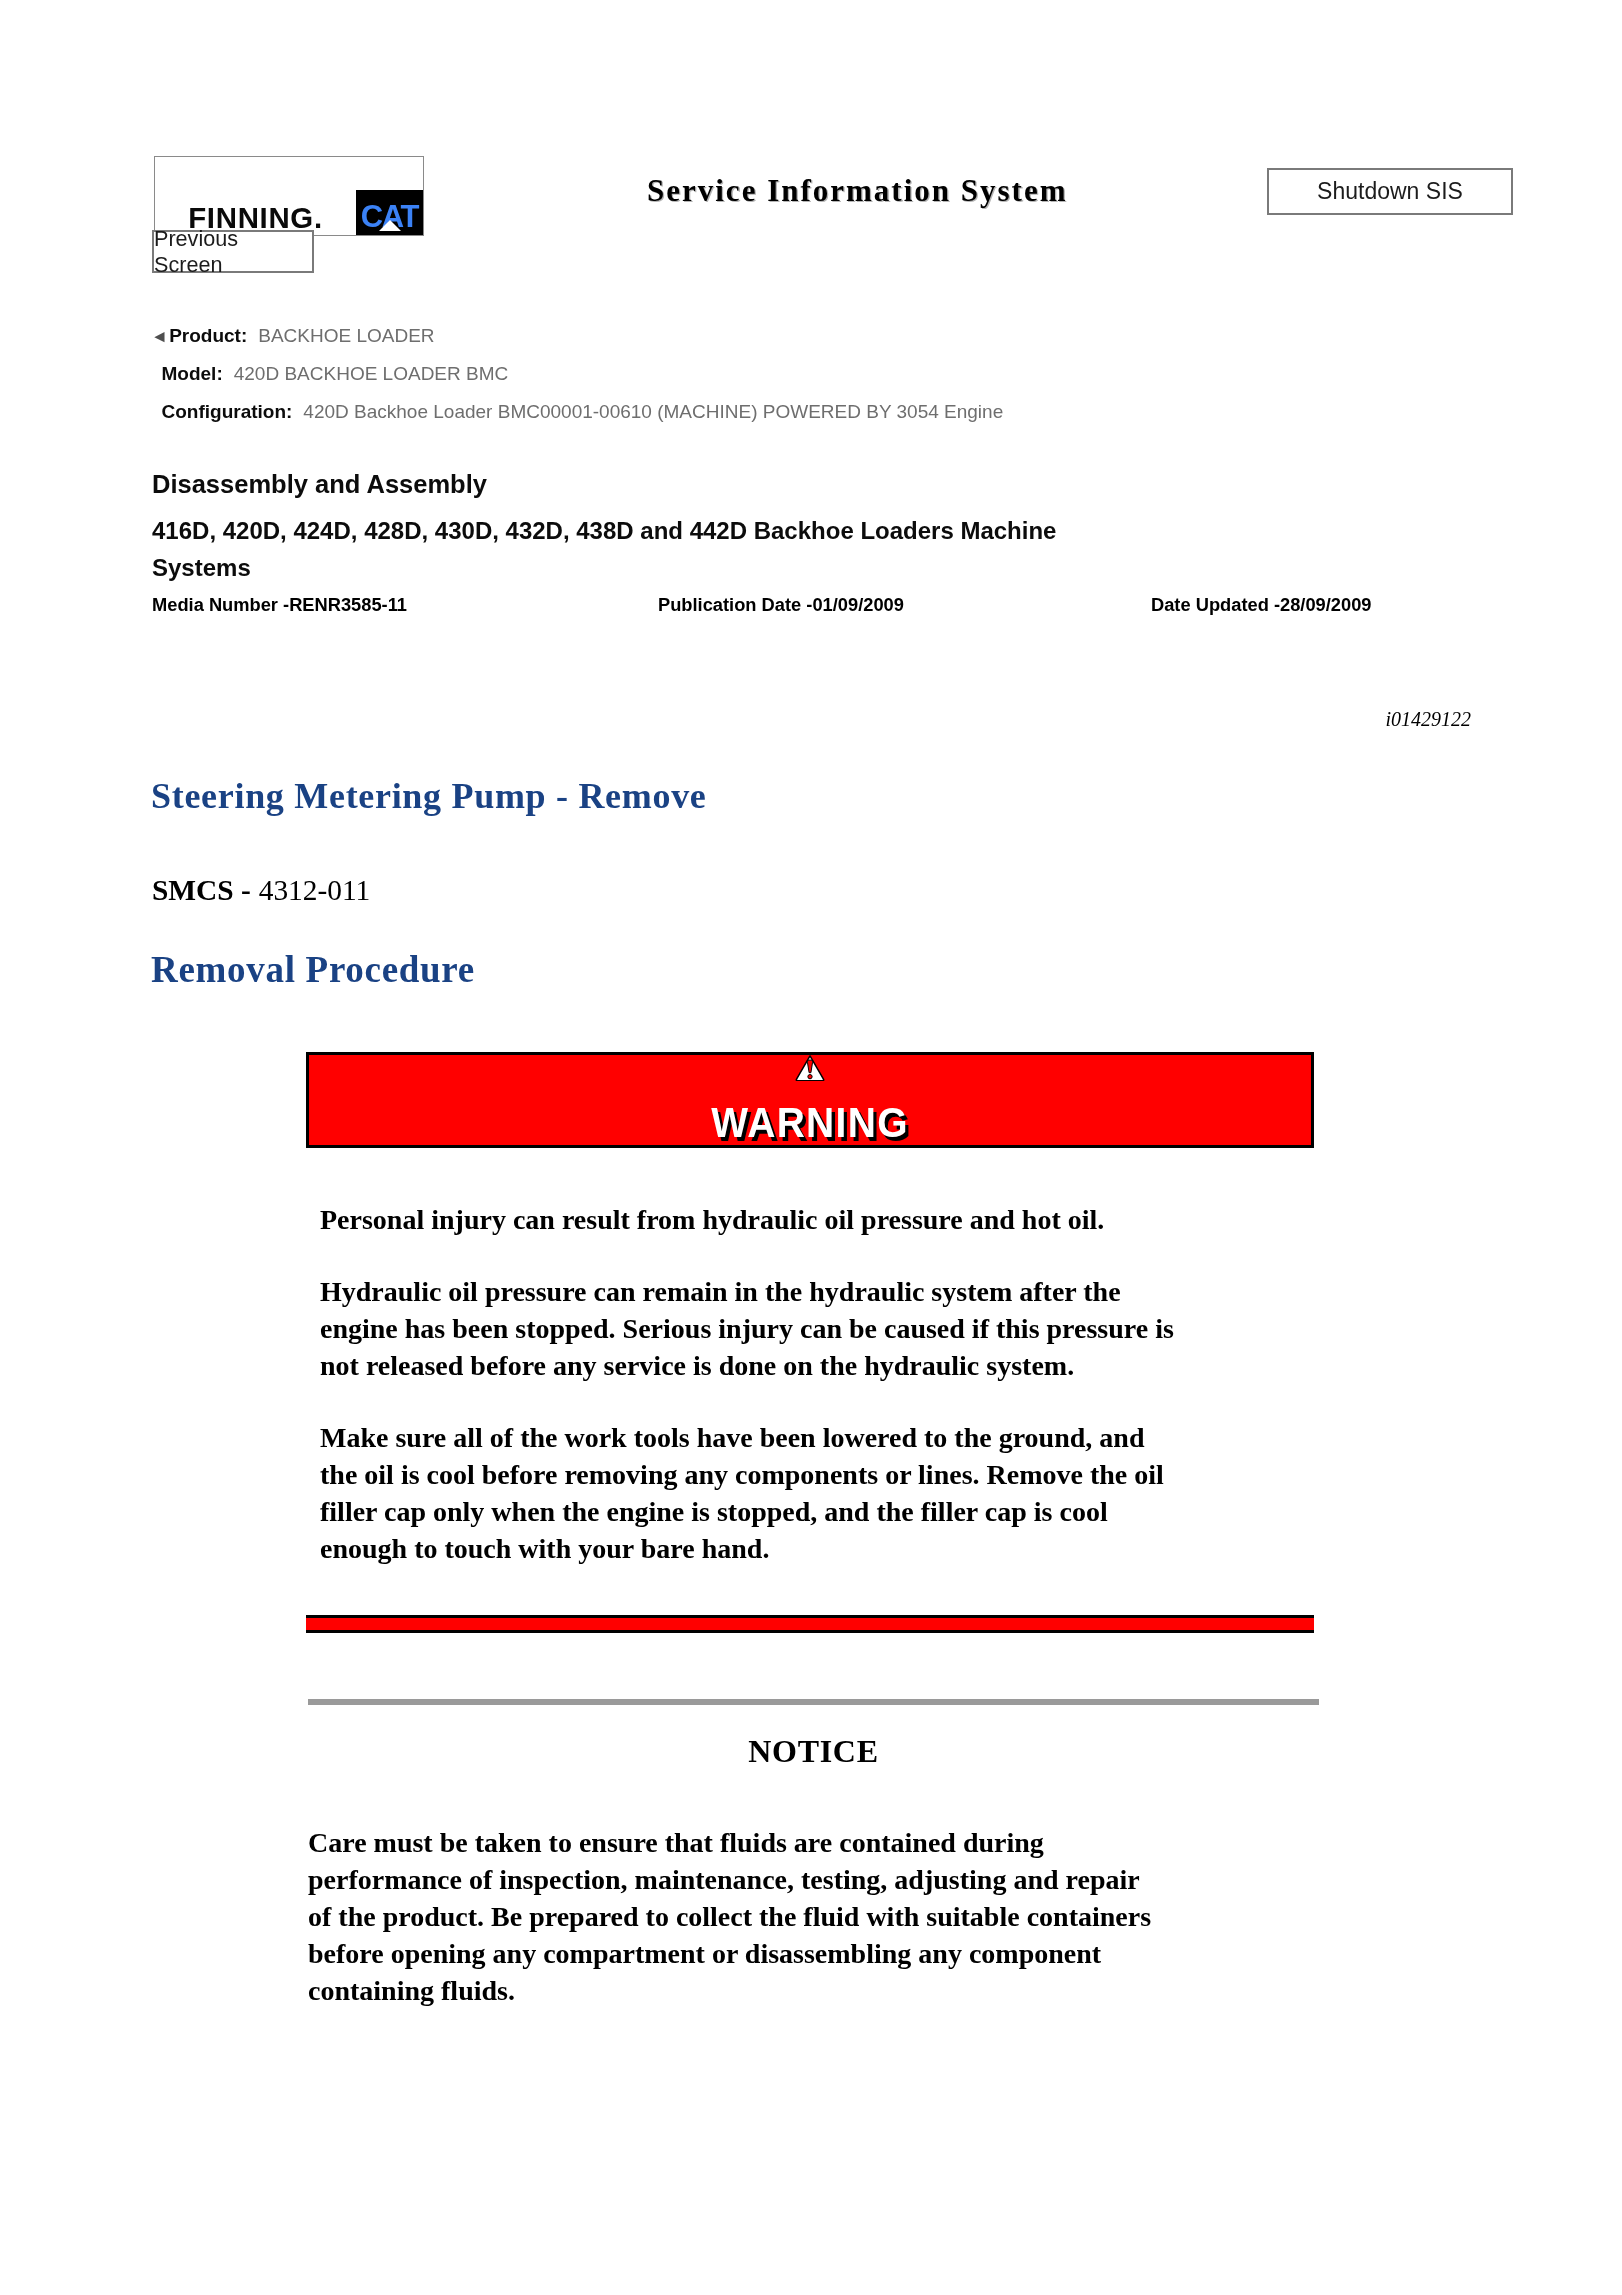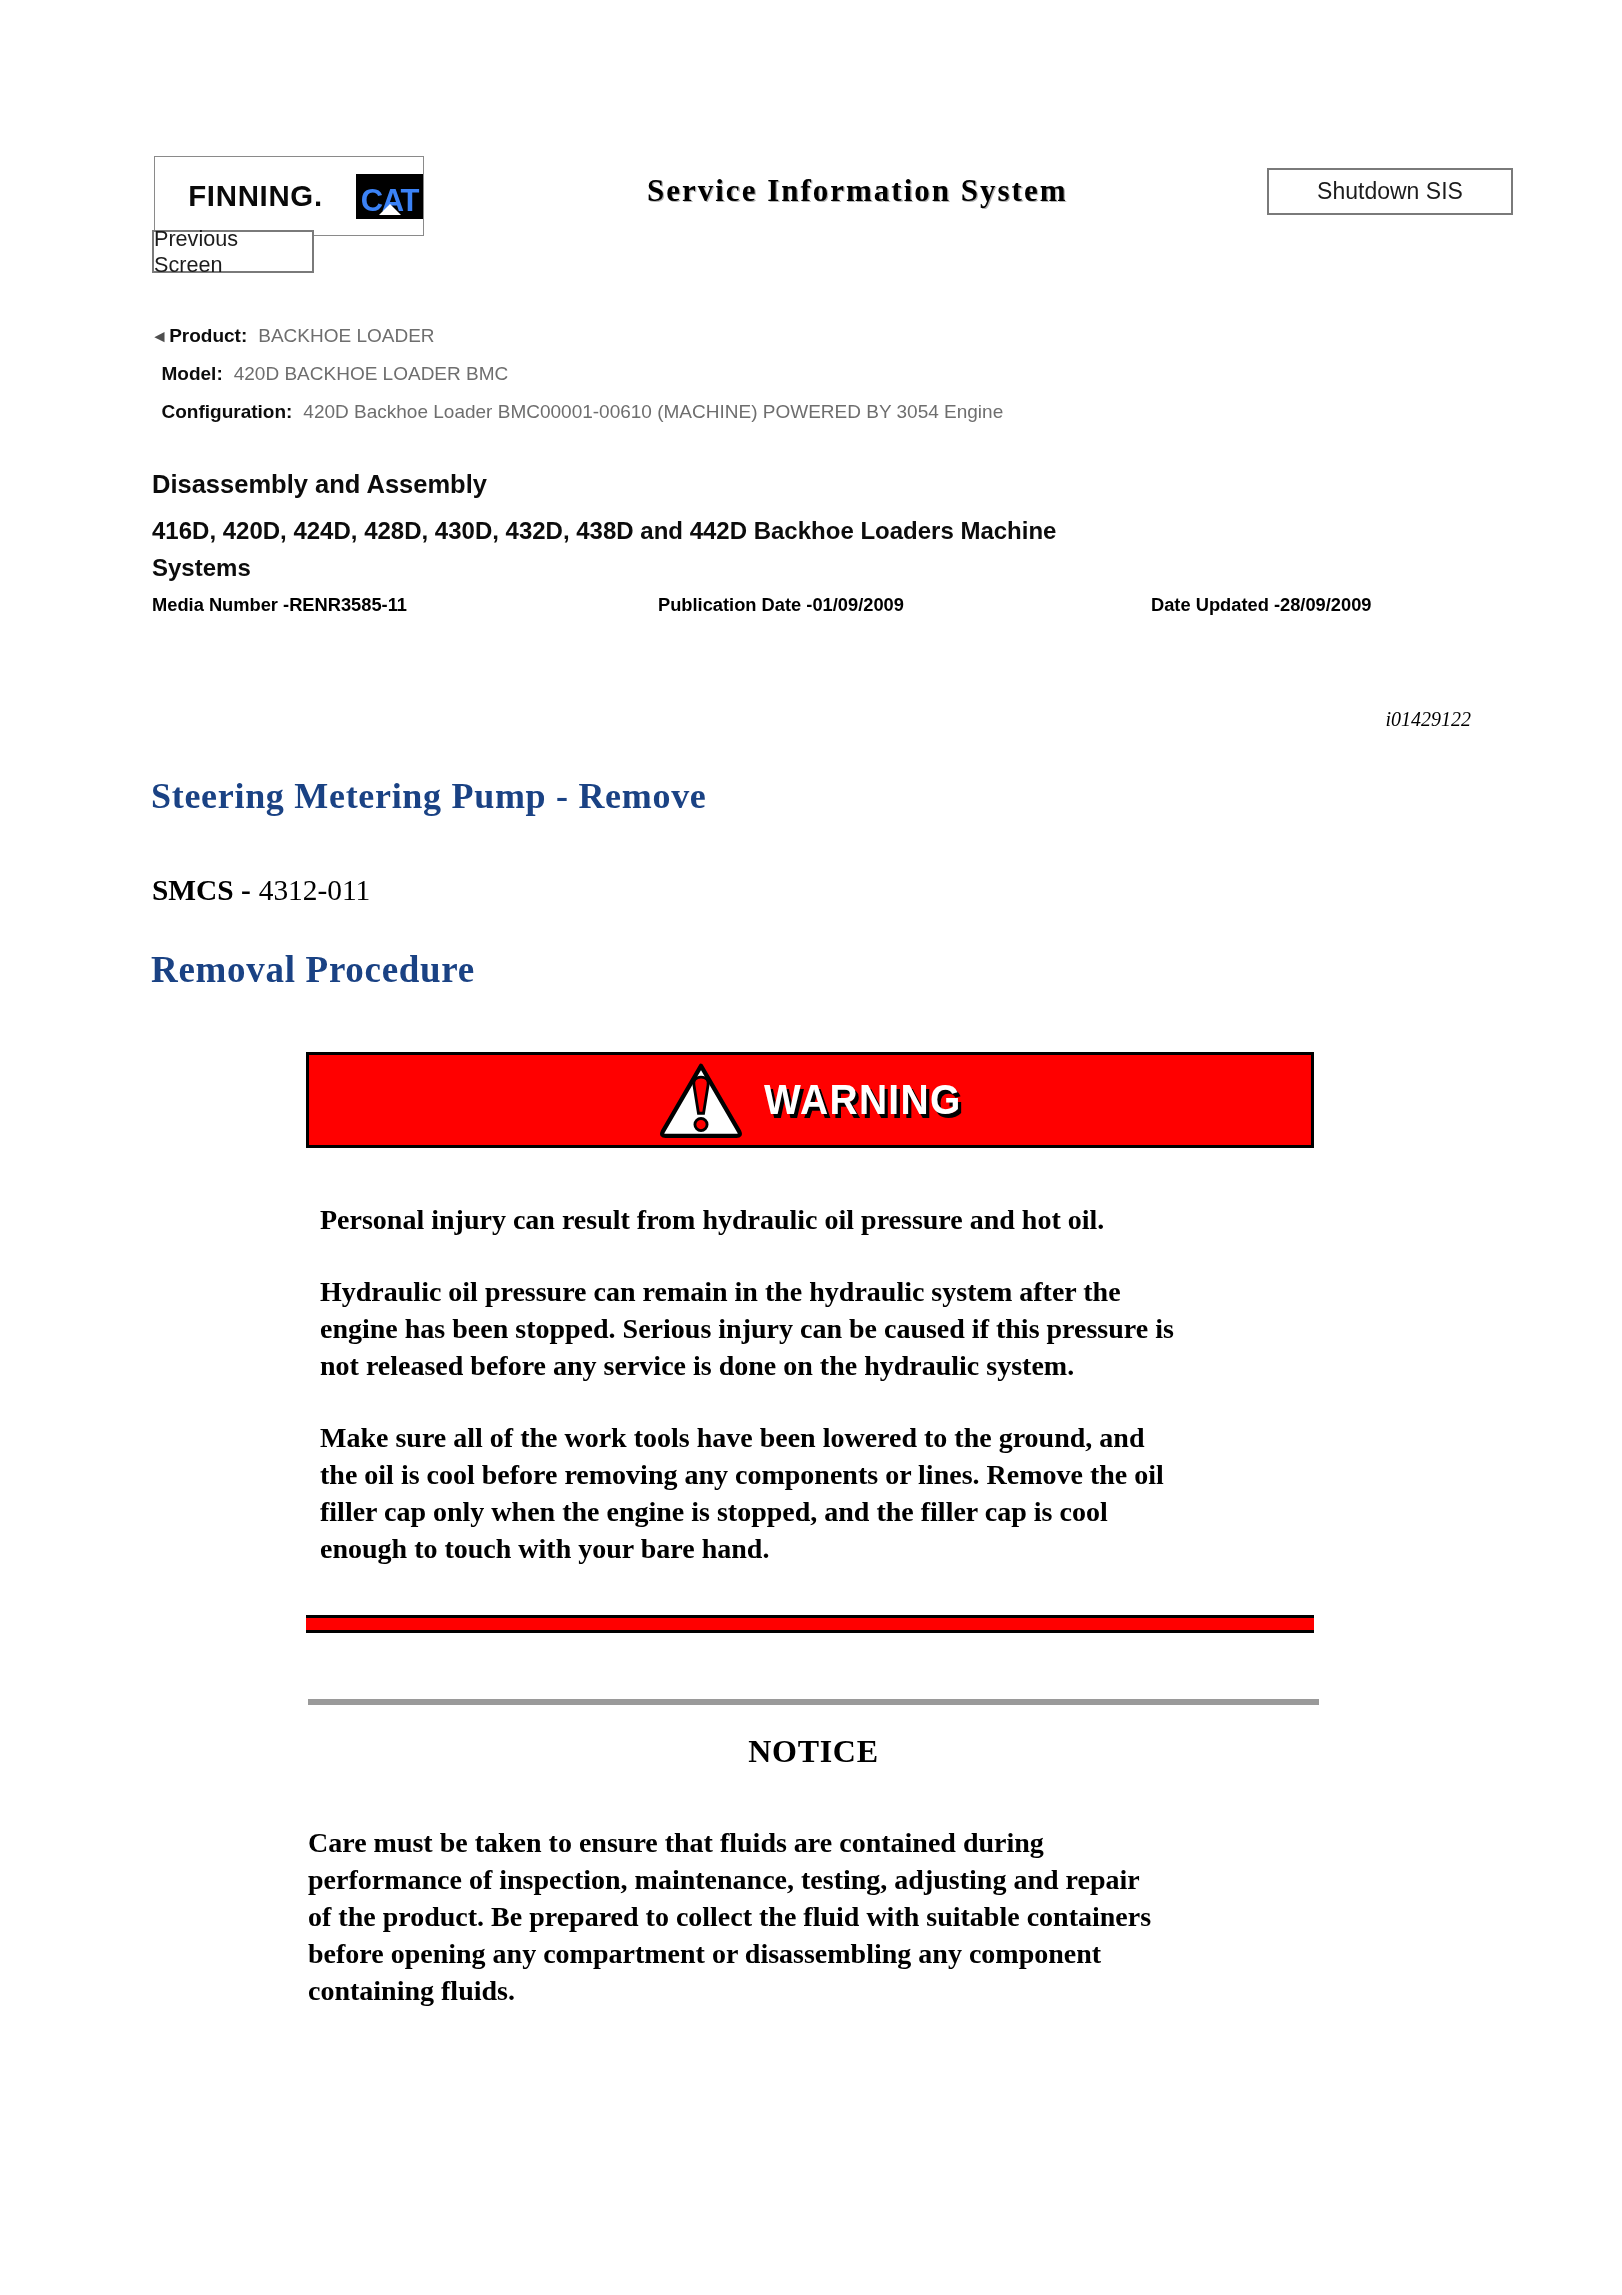--- a/index.html
+++ b/index.html
@@ -6,21 +6,21 @@
   #page {
     position:relative; width:1623px; height:2295px; background:#ffffff;
     font-family:"Liberation Sans","DejaVu Sans",sans-serif; color:#000;
     overflow:hidden;
   }
 
   
   .logo-box {
     position:absolute; left:154px; top:156px; width:270px; height:80px;
     border:1.3px solid #8a8a8a; box-sizing:border-box; background:#fff;
-    display:flex; align-items:center;
+    display:flex; align-items:flex-end;
   }
   .logo-finning {
     flex:1; display:flex; align-items:center; justify-content:center;
     font-weight:bold; font-size:29.4px; letter-spacing:0.7px; color:#0a0a0a;
   }
   .logo-cat {
     width:67px; background:#000; color:#3b82f6; position:relative;
     display:flex; align-items:flex-start; justify-content:center;
     font-weight:bold; font-size:31px; letter-spacing:-1.3px; padding-top:9px;
     box-sizing:border-box;
@@ -90,21 +90,21 @@
   .proc-heading {
     position:absolute; left:151px; top:948px; white-space:nowrap;
     font-family:"Liberation Serif","DejaVu Serif",serif;
     font-weight:bold; font-size:37px; letter-spacing:0.7px; color:#1A4284;
   }
 
   
   .warning-banner {
     position:absolute; left:306px; top:1052px; width:1008px; height:96px;
     box-sizing:border-box; background:#FF0000; border:3.3px solid #000;
-    display:flex; align-items:center; justify-content:center; gap:19.6px;
+    display:flex; align-items:center; justify-content:center; gap:19.6px;flex-direction:column;
   }
   .warning-label {
     color:#fff; font-weight:bold; font-size:39px; letter-spacing:1.3px;
     text-shadow:3.3px 3.3px 0 #000; transform:scaleY(1.08);
   }
   .warning-text {
     position:absolute; left:320px; top:1201px; width:1013px;
     font-family:"Liberation Serif","DejaVu Serif",serif;
     font-weight:bold; font-size:28px; line-height:37px; color:#000;
   }

